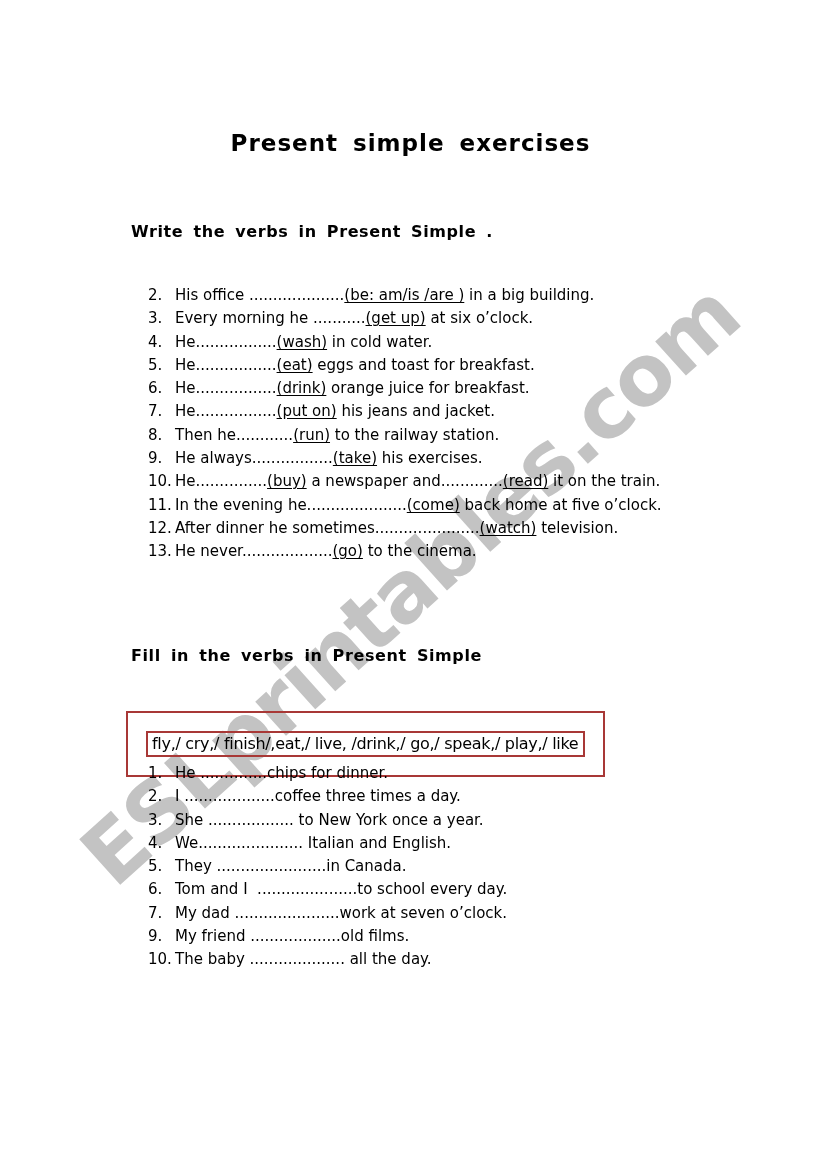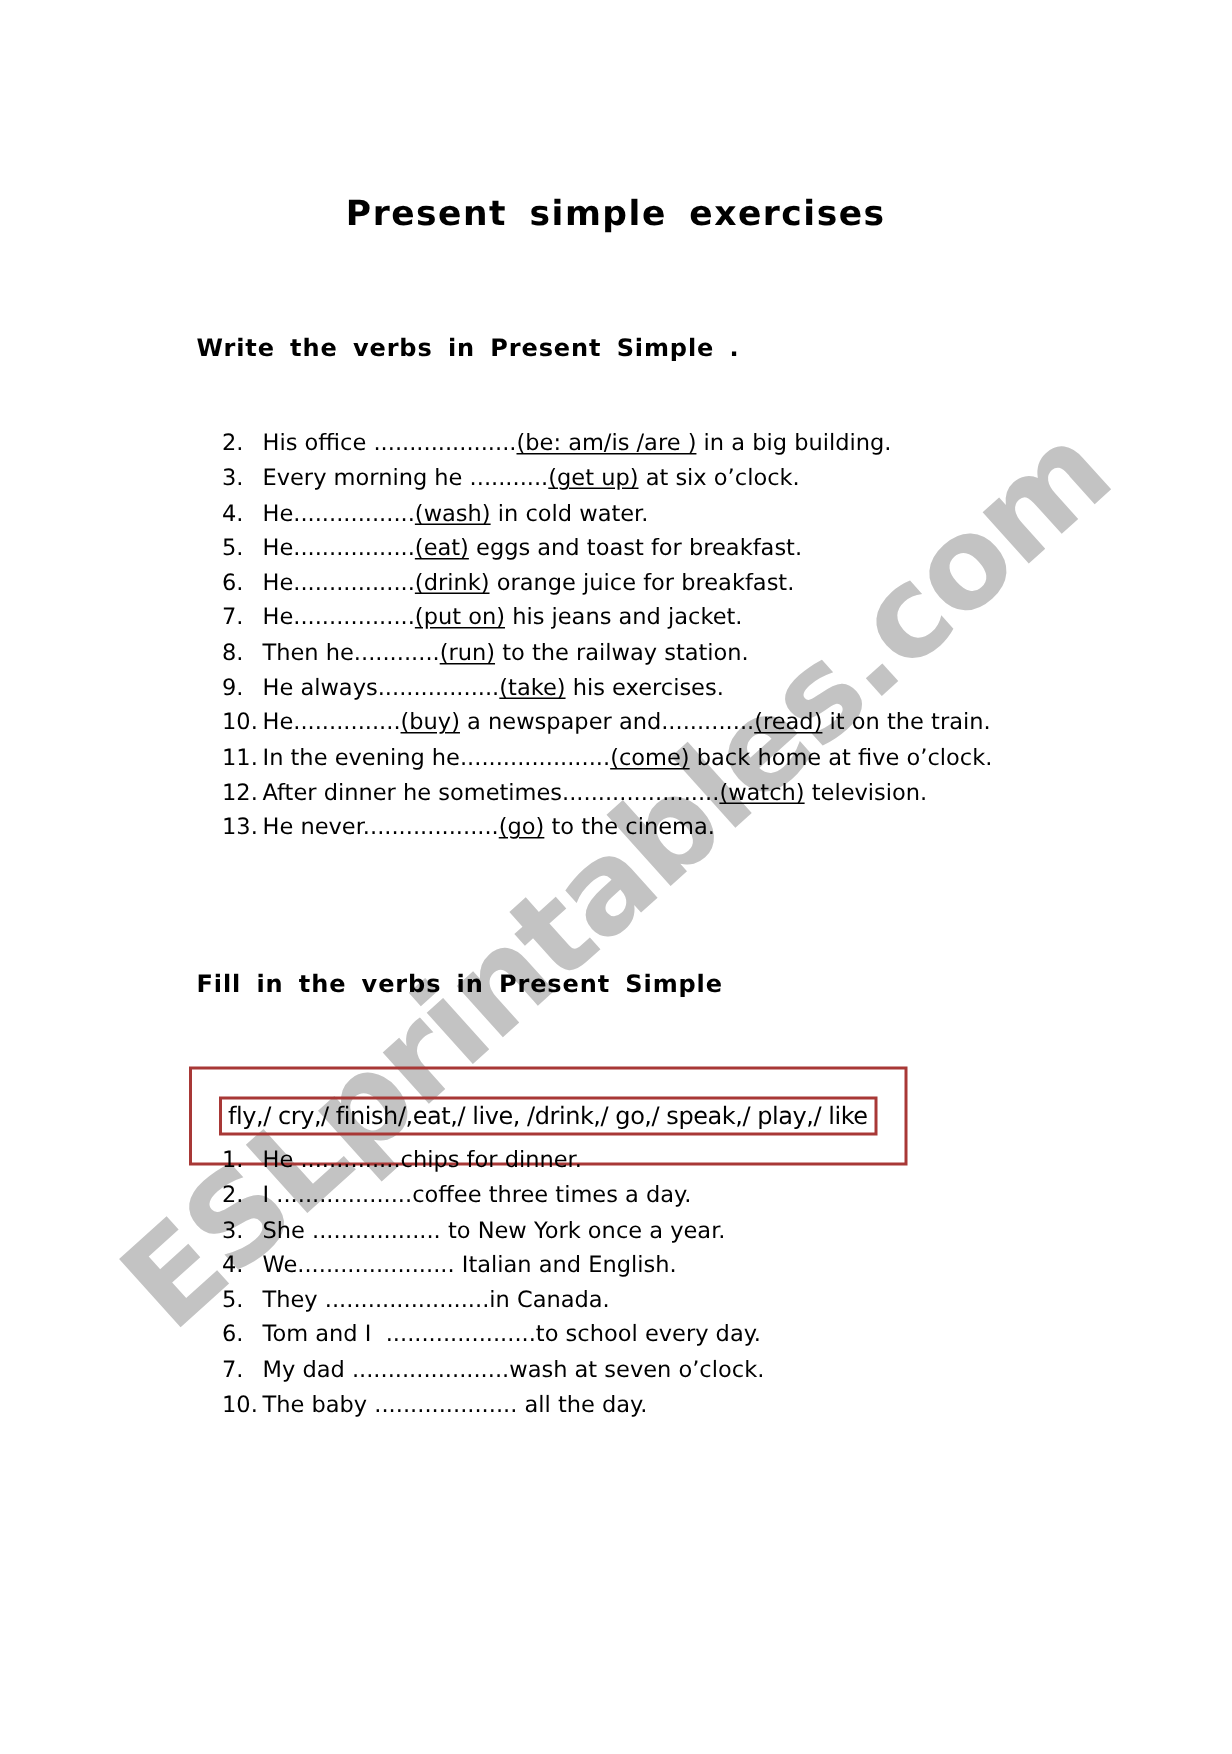--- a/index.html
+++ b/index.html
@@ -112,18 +112,19 @@
       <div class="word-box-inner">fly,/ cry,/ finish/,eat,/ live, /drink,/ go,/ speak,/ play,/ like</div>
     </div>
 
     <div class="ex-list list-2">
       <div class="row"><span class="num">1.</span><span>He ..............chips for dinner.</span></div>
       <div class="row"><span class="num">2.</span><span>I ...................coffee three times a day.</span></div>
       <div class="row"><span class="num">3.</span><span>She .................. to New York once a year.</span></div>
       <div class="row"><span class="num">4.</span><span>We...................... Italian and English.</span></div>
       <div class="row"><span class="num">5.</span><span>They .......................in Canada.</span></div>
       <div class="row"><span class="num">6.</span><span>Tom and I  .....................to school every day.</span></div>
-      <div class="row"><span class="num">7.</span><span>My dad ......................wash at seven o’clock.</span></div>
+      <div class="row"><span class="num">7.</span><span>My dad ......................work at seven o’clock.</span></div>
+      <div class="row"><span class="num">9.</span><span>My friend ...................old films.</span></div>
       <div class="row"><span class="num">10.</span><span>The baby .................... all the day.</span></div>
     </div>
 
   </div>
 </div>
 
 </body></html>

